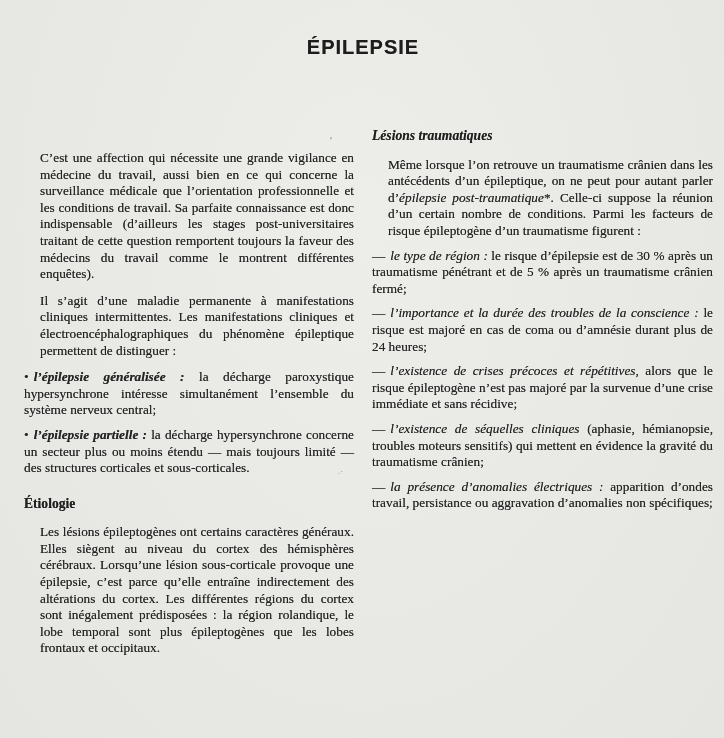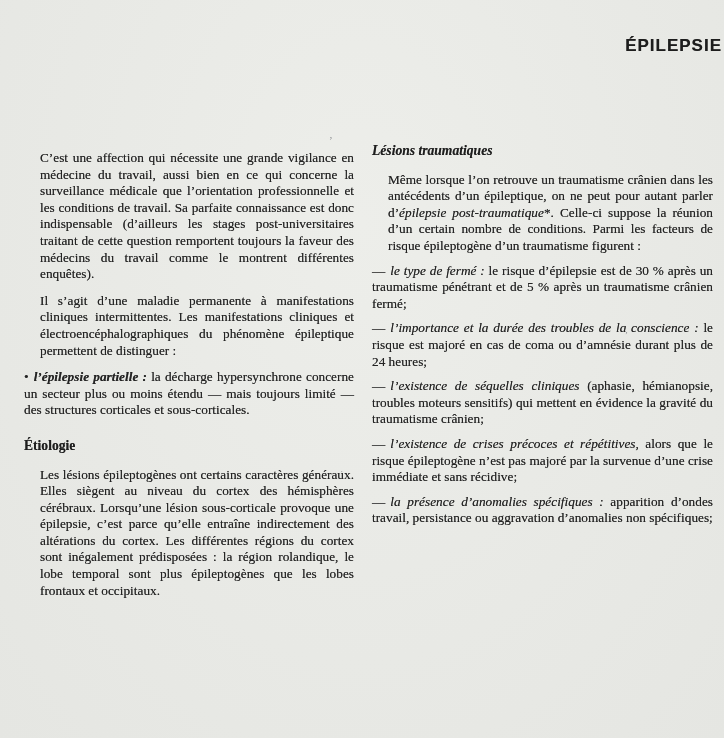--- a/index.html
+++ b/index.html
@@ -10,38 +10,38 @@
     background: #e9eae6;
     background-image: radial-gradient(ellipse at 50% 30%, #edeeea 0%, #e8e9e5 60%, #e5e6e2 100%);
     overflow: hidden;
     font-family: "Liberation Serif", serif;
     color: #242424;
     text-shadow: 0 0 0.45px rgba(20,20,20,0.6);
   }
   .title {
     position: absolute;
     top: 36px;
-    left: 16px;
+    left: 10px;
     width: 706px;
     margin: 0;
-    text-align: right;
+    text-align: center;
     font-family: "Liberation Sans", sans-serif;
-    font-size: 17px;
+    font-size: 20px;
     font-weight: bold;
     letter-spacing: 1px;
     color: #1d1d1d;
   }
   .col {
     position: absolute;
     font-size: 13.3px;
     line-height: 16.6px;
     text-align: justify;
   }
   .col-left  { left: 24px;  top: 150px; width: 330px; }
-  .col-right { left: 372px; top: 143px; width: 341px; }
+  .col-right { left: 372px; top: 128px; width: 341px; }
   .col p { margin: 0 0 10px 16px; }
   .col p.bullet { margin: 0 0 8px 0; }
   .col-right p { margin-bottom: 8px; }
   .section-heading {
     font-size: 13.6px;
     font-weight: bold;
     margin: 19px 0 12px 0;
     color: #1e1e1e;
     text-align: left;
   }
@@ -65,39 +65,40 @@
   <h1 class="title">ÉPILEPSIE</h1>
 
   <span class="speck" style="top:134px; left:329px;">’</span>
   <span class="speck" style="top:330px; left:625px; font-size:9px;">’</span>
   <span class="speck" style="top:466px; left:338px; font-size:9px;">.·</span>
 
   <div class="col col-left">
     <p>C’est une affection qui nécessite une grande vigilance en médecine du travail, aussi bien en ce qui concerne la surveillance médicale que l’orientation professionnelle et les conditions de travail. Sa parfaite connaissance est donc indispensable (d’ailleurs les stages post-universitaires traitant de cette question remportent toujours la faveur des médecins du travail comme le montrent différentes enquêtes).</p>
     <p>Il s’agit d’une maladie permanente à manifestations cliniques intermittentes. Les manifestations cliniques et électroencéphalographiques du phénomène épileptique permettent de distinguer :</p>
 
+    <p class="bullet"><span class="marker">•</span><span class="lead-bi">l’épilepsie généralisée :</span><span> la décharge paroxystique hypersynchrone intéresse simultanément l’ensemble du système nerveux central;</span></p>
 
     <p class="bullet"><span class="marker">•</span><span class="lead-bi">l’épilepsie partielle :</span><span> la décharge hypersynchrone concerne un secteur plus ou moins étendu — mais toujours limité — des structures corticales et sous-corticales.</span></p>
 
     <h2 class="section-heading">Étiologie</h2>
 
     <p>Les lésions épileptogènes ont certains caractères généraux. Elles siègent au niveau du cortex des hémisphères cérébraux. Lorsqu’une lésion sous-corticale provoque une épilepsie, c’est parce qu’elle entraîne indirectement des altérations du cortex. Les différentes régions du cortex sont inégalement prédisposées : la région rolandique, le lobe temporal sont plus épileptogènes que les lobes frontaux et occipitaux.</p>
   </div>
 
   <div class="col col-right">
     <h2 class="section-heading">Lésions traumatiques</h2>
 
     <p><span>Même lorsque l’on retrouve un traumatisme crânien dans les antécédents d’un épileptique, on ne peut pour autant parler d’</span><span class="italic">épilepsie post-traumatique</span><span>*. Celle-ci suppose la réunion d’un certain nombre de conditions. Parmi les facteurs de risque épileptogène d’un traumatisme figurent :</span></p>
 
 
-    <p class="bullet"><span class="marker">—</span><span class="lead-i">le type de fermé :</span><span> le risque d’épilepsie est de 30 % après un traumatisme pénétrant et de 5 % après un traumatisme crânien fermé;</span></p>
+    <p class="bullet"><span class="marker">—</span><span class="lead-i">le type de région :</span><span> le risque d’épilepsie est de 30 % après un traumatisme pénétrant et de 5 % après un traumatisme crânien fermé;</span></p>
 
     <p class="bullet"><span class="marker">—</span><span class="lead-i">l’importance et la durée des troubles de la conscience :</span><span> le risque est majoré en cas de coma ou d’amnésie durant plus de 24 heures;</span></p>
 
 
+    <p class="bullet"><span class="marker">—</span><span class="lead-i">l’existence de crises précoces et répétitives,</span><span> alors que le risque épileptogène n’est pas majoré par la survenue d’une crise immédiate et sans récidive;</span></p>
+
     <p class="bullet"><span class="marker">—</span><span class="lead-i">l’existence de séquelles cliniques</span><span> (aphasie, hémianopsie, troubles moteurs sensitifs) qui mettent en évidence la gravité du traumatisme crânien;</span></p>
 
-    <p class="bullet"><span class="marker">—</span><span class="lead-i">l’existence de crises précoces et répétitives,</span><span> alors que le risque épileptogène n’est pas majoré par la survenue d’une crise immédiate et sans récidive;</span></p>
-
-    <p class="bullet"><span class="marker">—</span><span class="lead-i">la présence d’anomalies spécifiques :</span><span> apparition d’ondes travail, persistance ou aggravation d’anomalies non spécifiques;</span></p>
+    <p class="bullet"><span class="marker">—</span><span class="lead-i">la présence d’anomalies électriques :</span><span> apparition d’ondes travail, persistance ou aggravation d’anomalies non spécifiques;</span></p>
   </div>
 
 </div>
 
 </body></html>

